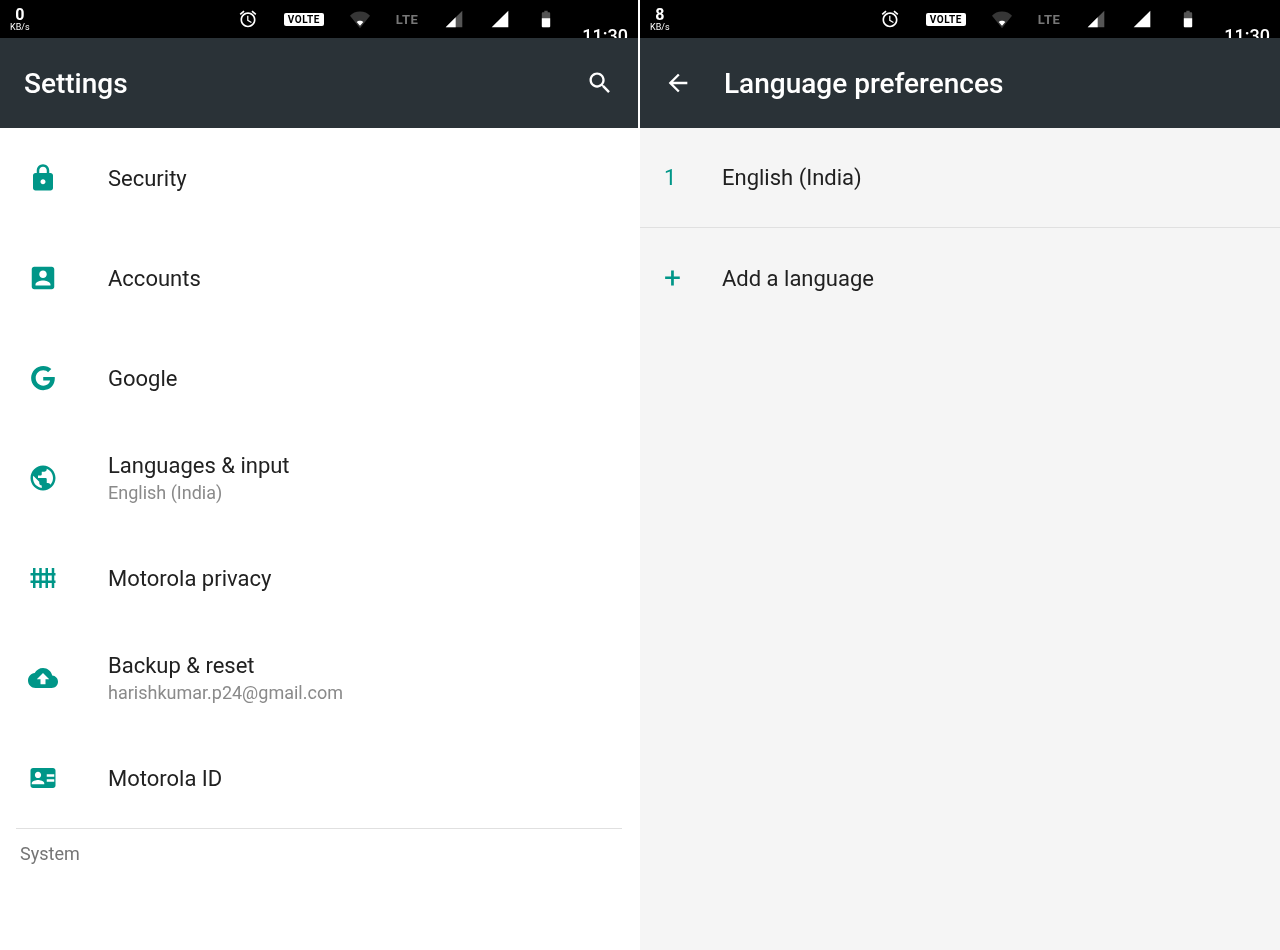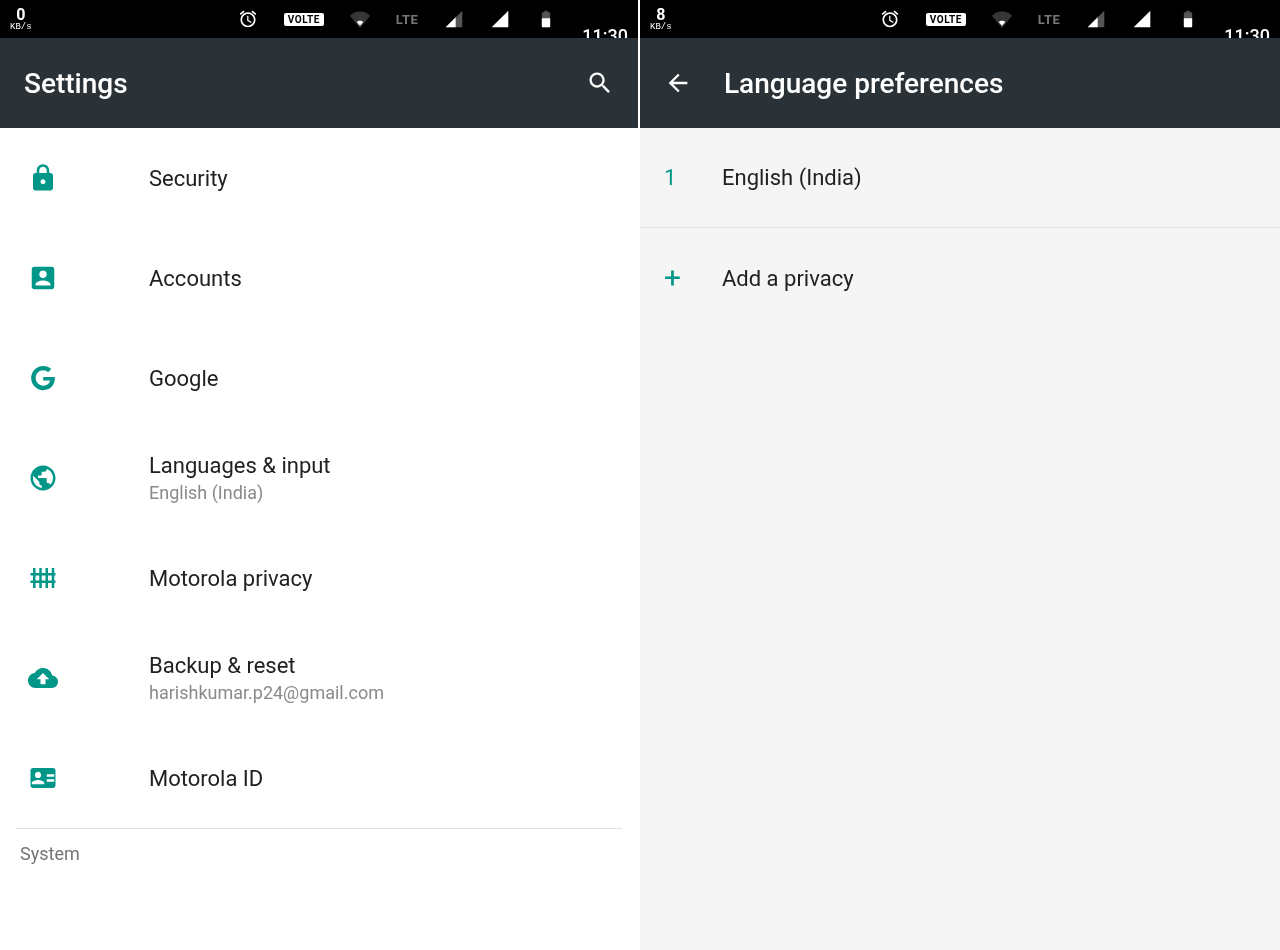--- a/index.html
+++ b/index.html
@@ -31,21 +31,21 @@
       padding: 0 10px;
       font-size: 14px;
     }
     .status-left {
       display: flex;
       flex-direction: column;
       align-items: center;
       line-height: 1;
     }
     .status-speed { font-size: 16px; font-weight: bold; }
-    .status-speed-unit { font-size: 9px; font-family: Liberation Mono, monospace; }
+    .status-speed-unit { font-size: 9px; }
     .status-right {
       display: flex;
       align-items: center;
       gap: 26px;
     }
     .status-icon { display: inline-flex; align-items: center; }
     .alarm-icon svg, .wifi-icon svg, .signal-icon svg, .battery-icon svg { width: 20px; height: 20px; }
     .volte-badge {
       background: #ffffff;
       color: #000000;
@@ -81,21 +81,20 @@
       flex: 1;
       background: #ffffff;
       overflow: hidden;
     }
     .settings-item {
       display: flex;
       align-items: center;
       padding: 24px 24px 24px 28px;
       cursor: pointer;
       min-height: 100px;
-      gap: 41px;
     }
     .settings-icon {
       width: 48px;
       display: flex;
       align-items: center;
       justify-content: flex-start;
       margin-right: 32px;
       color: #009688;
     }
     .settings-icon svg { width: 30px; height: 30px; fill: #009688; }
@@ -326,16 +325,16 @@
     </div>
   </div>
 
   <div class="lang-list">
     <div class="lang-item">
       <span class="lang-index">1</span>
       <span class="lang-label">English (India)</span>
     </div>
     <div class="lang-item">
       <span class="add-icon">+</span>
-      <span class="lang-label">Add a privacy</span>
+      <span class="lang-label">Add a language</span>
     </div>
   </div>
 </div>
 
 </body></html>

